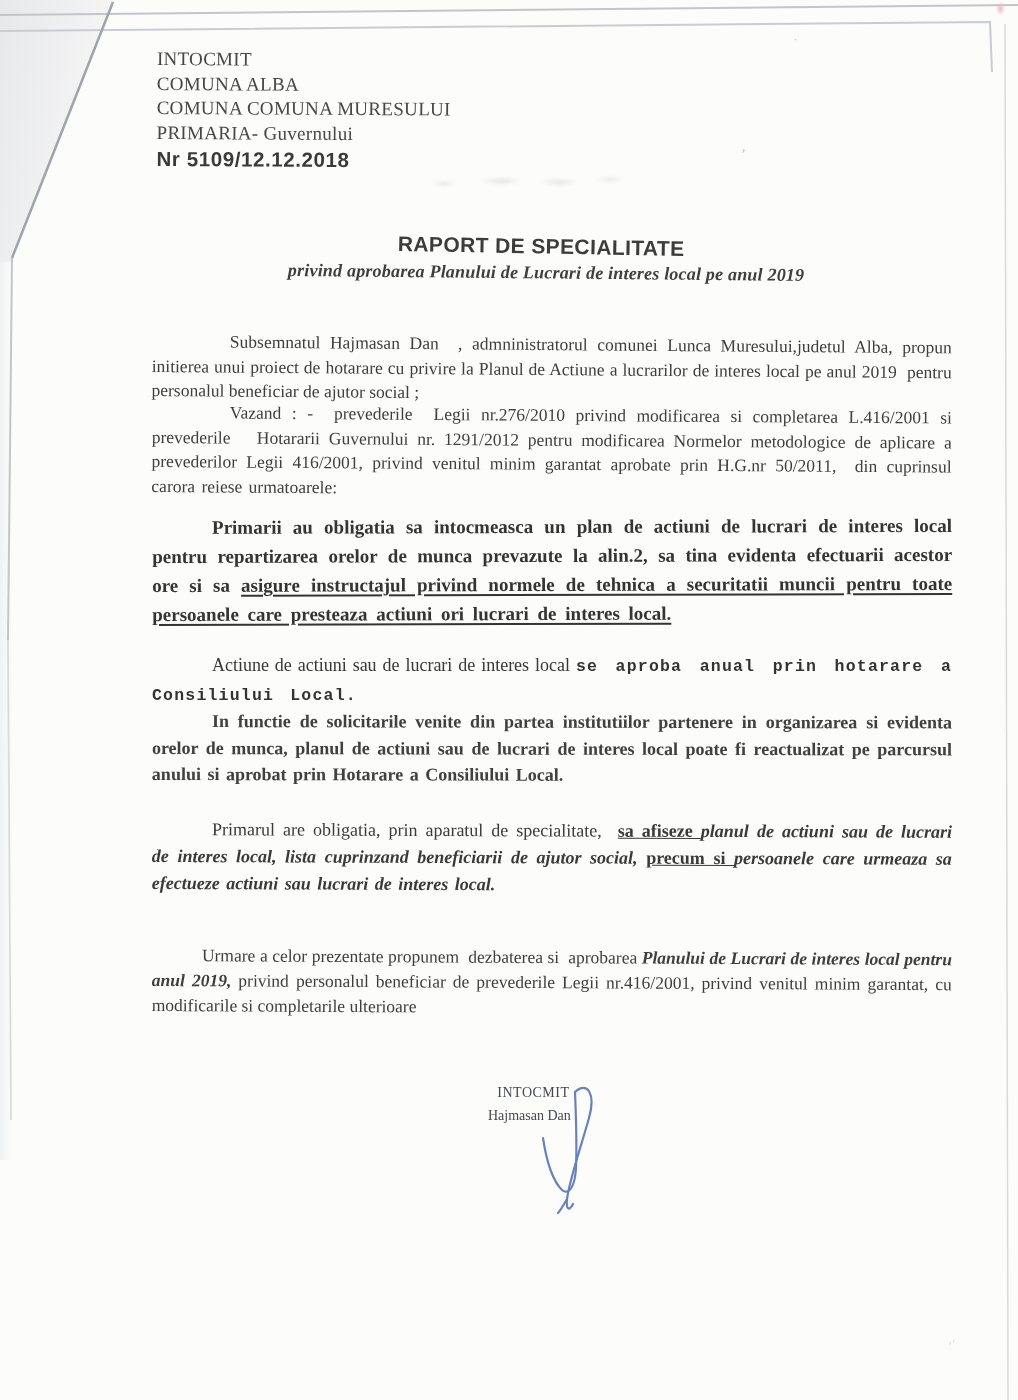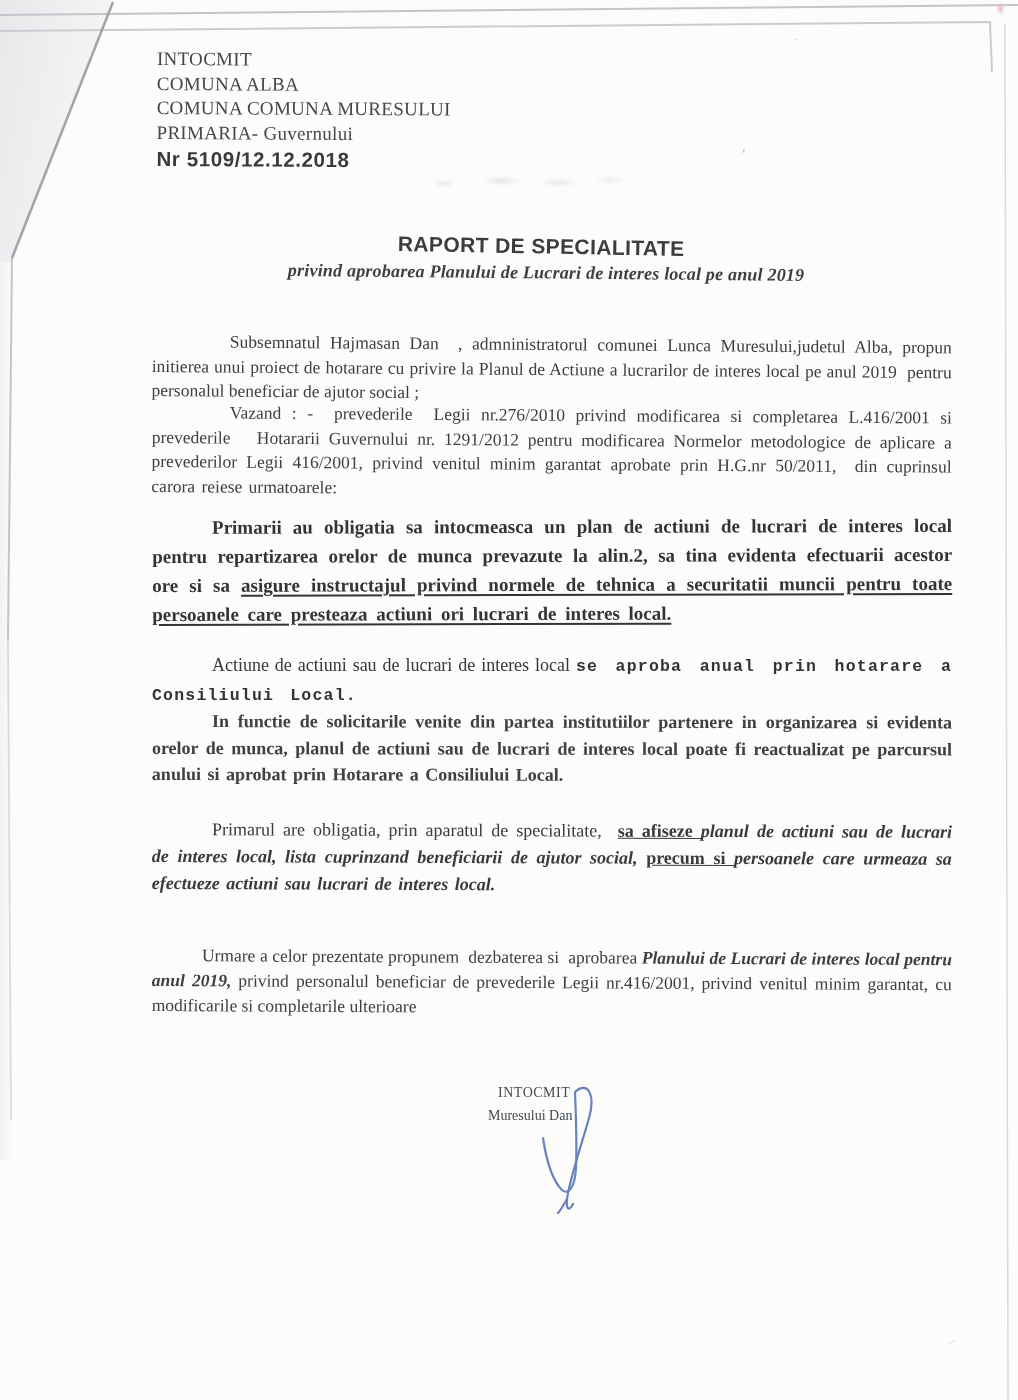--- a/index.html
+++ b/index.html
@@ -121,21 +121,21 @@
 <div class="abs para p4"><span>Actiune de actiuni sau de lucrari de interes local </span><span class="tw">se aproba anual prin hotarare a Consiliului Local.</span></div>
 
 <div class="abs para p5">In functie de solicitarile venite din partea institutiilor partenere in organizarea si evidenta orelor de munca, planul de actiuni sau de lucrari de interes local poate fi reactualizat pe parcursul anului si aprobat prin Hotarare a Consiliului Local.</div>
 
 <div class="abs para p6"><span>Primarul are obligatia, prin aparatul de specialitate,&nbsp; </span><span class="b">sa afiseze </span><span class="bi">planul de actiuni sau de lucrari de interes local, lista cuprinzand beneficiarii de ajutor social, </span><span class="b">precum si </span><span class="bi">persoanele care urmeaza sa efectueze actiuni sau lucrari de interes local.</span></div>
 
 <div class="abs para p7"><span>Urmare a celor prezentate propunem&nbsp; dezbaterea si&nbsp; aprobarea </span><span class="bi">Planului de Lucrari de interes local pentru anul 2019,</span><span> privind personalul beneficiar de prevederile Legii nr.416/2001, privind venitul minim garantat, cu modificarile si completarile ulterioare</span></div>
 
 <div class="abs sig-block">
   <div class="sig-label">INTOCMIT</div>
-  <div>Muresului Dan</div>
+  <div>Hajmasan Dan</div>
 </div>
 <svg id="signature-svg" width="84" height="138" viewBox="0 0 84 138" xmlns="http://www.w3.org/2000/svg">
   <g fill="none" stroke="#5571b5" stroke-width="2.2" stroke-linecap="round" opacity="0.88">
     <path d="M 42 10 C 54 -1 63 11 56 36 C 47 68 37 96 34 117 C 33 127 36 130 40 122"></path>
     <path d="M 10 56 C 13 76 19 98 29 108 C 36 114 42 104 43 86 C 44 62 43 34 42 10"></path>
     <path d="M 34 117 C 30 124 27 129 25 131"></path>
   </g>
 </svg>
 
 </body></html>

